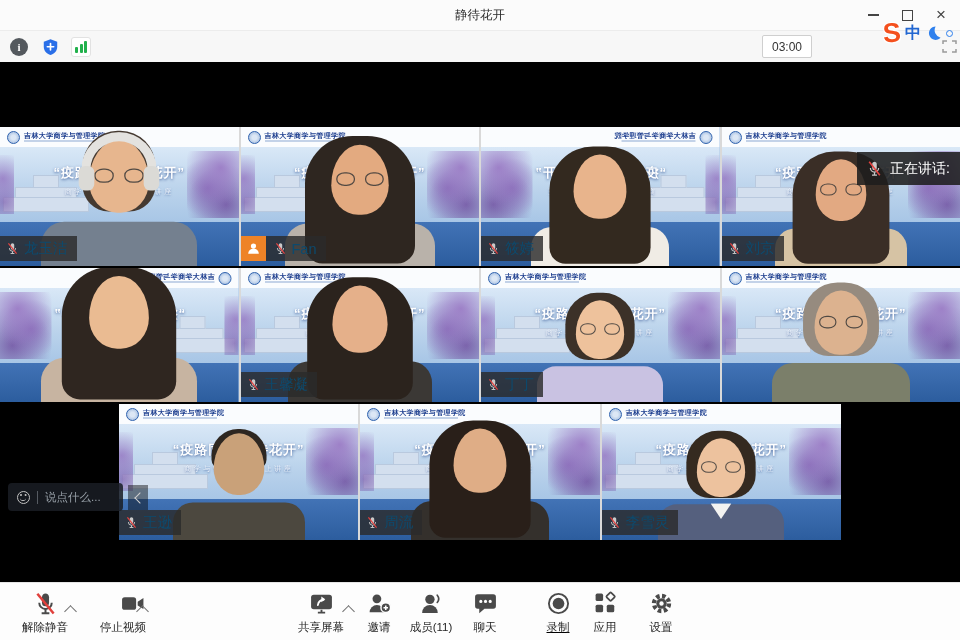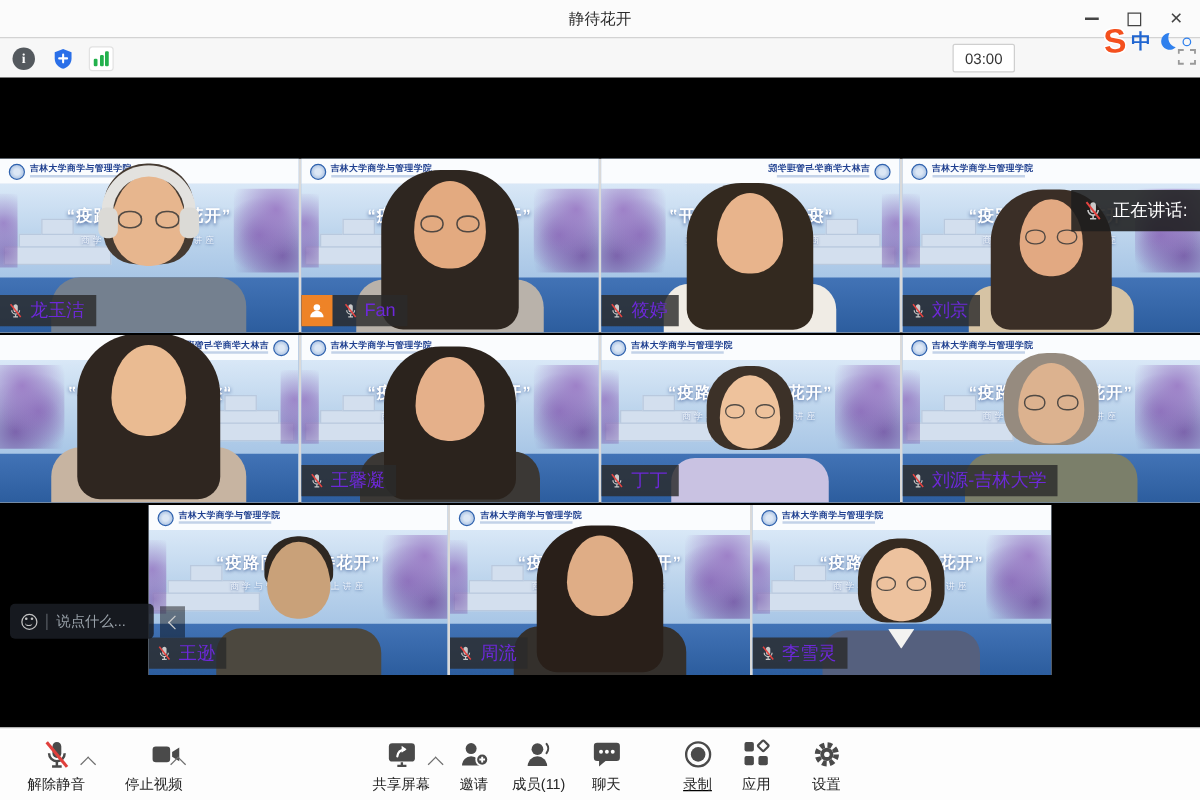--- a/index.html
+++ b/index.html
@@ -90,21 +90,21 @@
   .headphones{position:absolute;top:1px;left:50%;transform:translateX(-50%);width:58px;height:34px;
         border:7px solid #e3e2df;border-bottom:none;border-radius:29px 29px 0 0;z-index:7;box-sizing:border-box;}
   .headphones::before,.headphones::after{content:"";position:absolute;top:19px;width:12px;height:19px;
         background:#dbdad6;border-radius:5px;}
   .headphones::before{left:-9px;} .headphones::after{right:-9px;}
   
   .nametag{position:absolute;left:0;bottom:5px;z-index:8;display:flex;align-items:center;height:25px;
            background:rgba(43,43,43,.82);padding:0 9px 0 6px;gap:5px;max-width:96%;}
   .host-badge{width:25px;height:25px;margin:0 3px 0 -6px;background:#ee8327;display:flex;align-items:center;
               justify-content:center;flex:none;}
-  .nm{color:#6d28d9;font-size:14.5px;white-space:nowrap;}
+  .nm{color:#0c4a6e;font-size:14.5px;white-space:nowrap;}
   .speaking{position:absolute;top:25px;right:0;z-index:9;height:33px;display:flex;align-items:center;gap:7px;
             background:rgba(30,30,30,.88);padding:0 10px 0 9px;}
   .sp-label{color:#fff;font-size:14px;white-space:nowrap;}
   .chatbox{position:absolute;left:8px;top:421px;width:115px;height:28px;z-index:10;background:rgba(26,29,36,.85);
            border-radius:4px;display:flex;align-items:center;gap:7px;padding:0 9px;box-sizing:border-box;}
   .smiley{width:13px;height:13px;border:1.4px solid #c2c2c2;border-radius:50%;position:relative;flex:none;box-sizing:border-box;}
   .smiley::before{content:"";position:absolute;left:2.2px;top:2.8px;width:1.8px;height:1.8px;border-radius:50%;
                   background:#c2c2c2;box-shadow:4.6px 0 0 #c2c2c2;}
   .smiley::after{content:"";position:absolute;left:1.8px;top:4.5px;width:6.6px;height:3.6px;
                  border-bottom:1.4px solid #c2c2c2;border-radius:0 0 7px 7px;}
@@ -501,30 +501,20 @@
       </div>
       <div class="person hs-bob" style="transform: translateX(-50%) scale(1.15);">
         <div class="hair" style="background: rgb(150, 139, 127);"></div>
         <div class="torso" style="background: rgb(123, 127, 106);"></div>
 
         <div class="face" style="background: rgb(220, 178, 143);"></div>
         <div class="glasses"></div>
 
       </div>
 
-      <div class="nametag">
-
-        <svg width="13" height="13" viewBox="0 0 24 24">
-          <path d="M12 2.5c1.8 0 3.2 1.4 3.2 3.2v5.6a3.2 3.2 0 0 1-6.4 0V5.7c0-1.8 1.4-3.2 3.2-3.2z" fill="#c9c9c9"></path>
-          <path d="M6.2 11.3a5.8 5.8 0 0 0 11.6 0" fill="none" stroke="#c9c9c9" stroke-width="1.8"></path>
-          <path d="M12 17.2v3.6M8.5 21.2h7" stroke="#c9c9c9" stroke-width="1.8"></path>
-          <path d="M4.5 2.5l15 19" stroke="#e64340" stroke-width="2.2"></path>
-        </svg>
-        <span class="nm">刘源-吉林大学</span>
-      </div>
     </div>
       </div>
     <div class="vrow vrow3">
         <div class="tile">
       <div class="vbg">
         <div class="banner">
           <div class="bld">
                 <i class="b1"></i>
                 <i class="b2"></i>
                 <i class="b3"></i>

